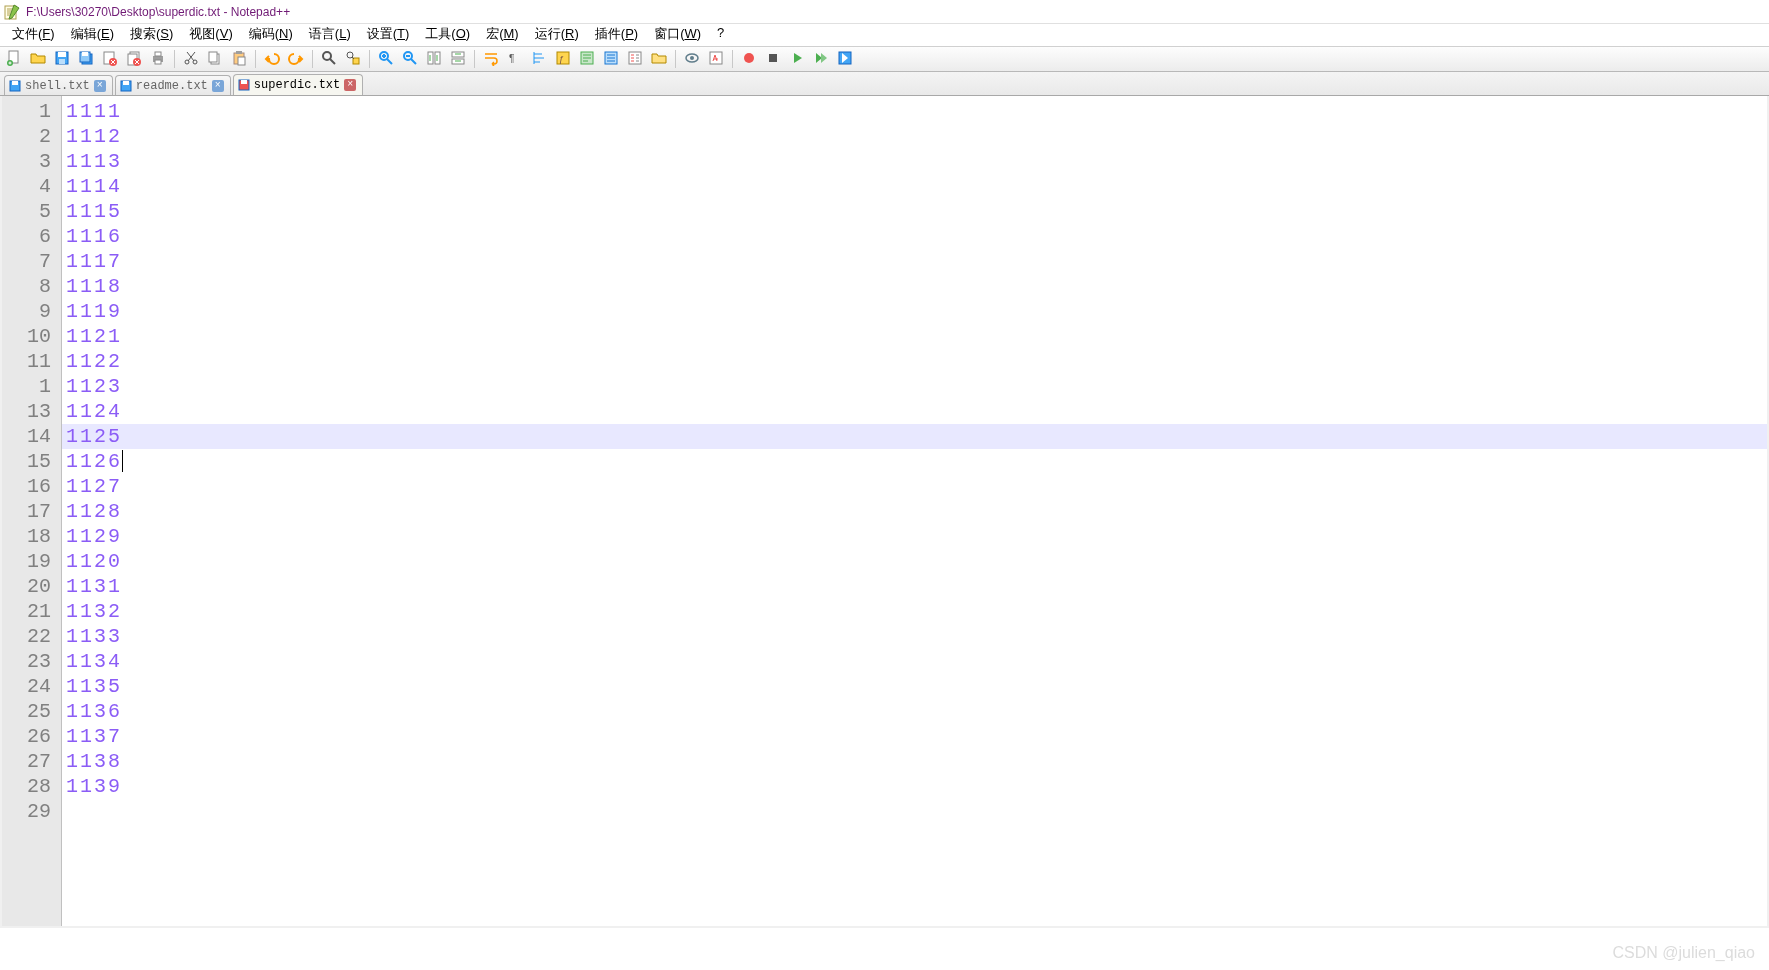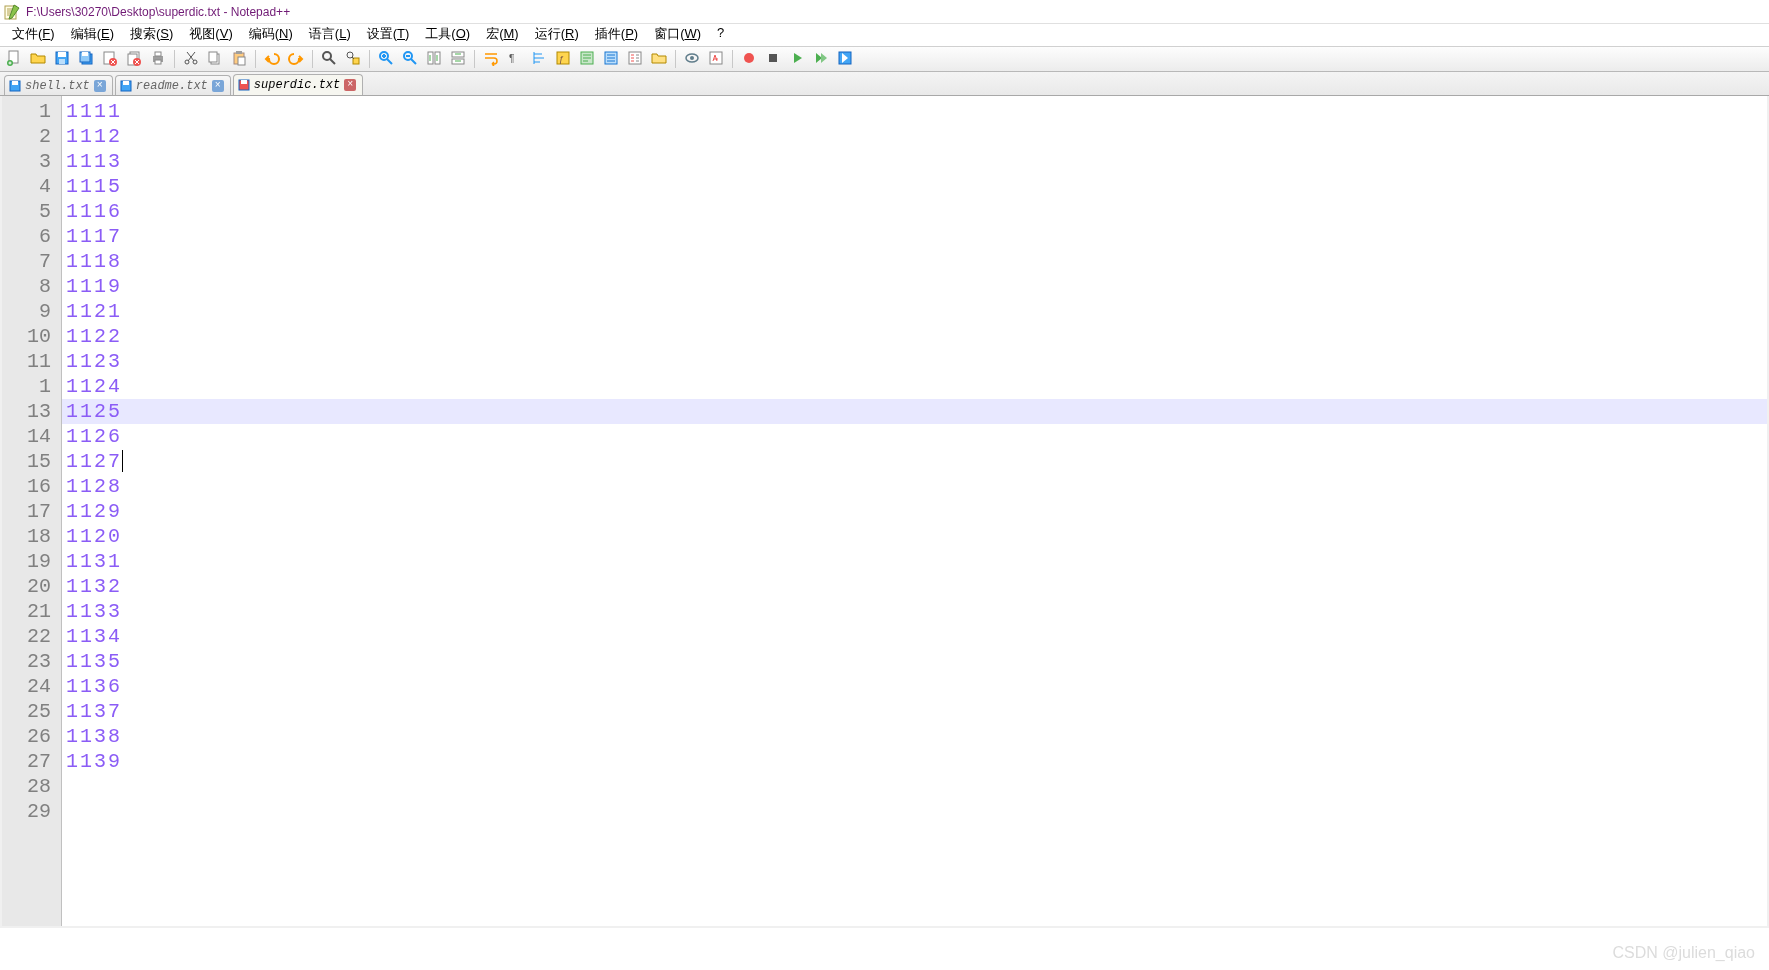--- a/index.html
+++ b/index.html
@@ -62,21 +62,20 @@
     margin: 0 4px;
   }
   .tool-btn svg { width:16px; height:16px; }
   
   .tabbar {
     display: flex; align-items: flex-end;
     height: 24px;
     padding: 2px 4px 0 4px;
     background: linear-gradient(#f4f4f4,#e9e9e9);
     border-bottom: 1px solid #a8a8a8;
-    font-style: italic;
   }
   .tab {
     display: flex; align-items: center;
     height: 20px;
     padding: 0 6px 0 4px;
     margin-right: 2px;
     font-family: "SimSun","NSimSun","Courier New",monospace;
     font-size: 12px;
     color: #666;
     background: linear-gradient(#f7f7f7,#e8e8e8);
@@ -465,20 +464,21 @@
         <div class="ln">25</div>
         <div class="ln">26</div>
         <div class="ln">27</div>
         <div class="ln">28</div>
         <div class="ln">29</div>
       </div>
     <div class="text-col" id="textcol">
         <div class="line">1111</div>
         <div class="line">1112</div>
         <div class="line">1113</div>
+        <div class="line">1114</div>
         <div class="line">1115</div>
         <div class="line">1116</div>
         <div class="line">1117</div>
         <div class="line">1118</div>
         <div class="line">1119</div>
         <div class="line">1121</div>
         <div class="line">1122</div>
         <div class="line">1123</div>
         <div class="line">1124</div>
         <div class="line current">1125</div>

